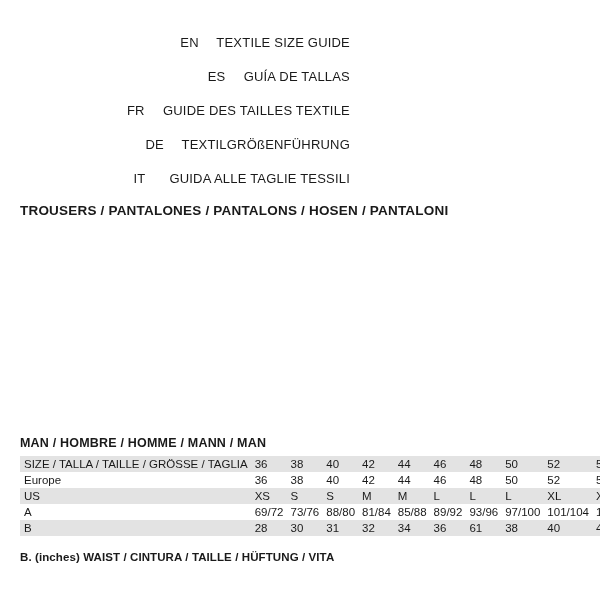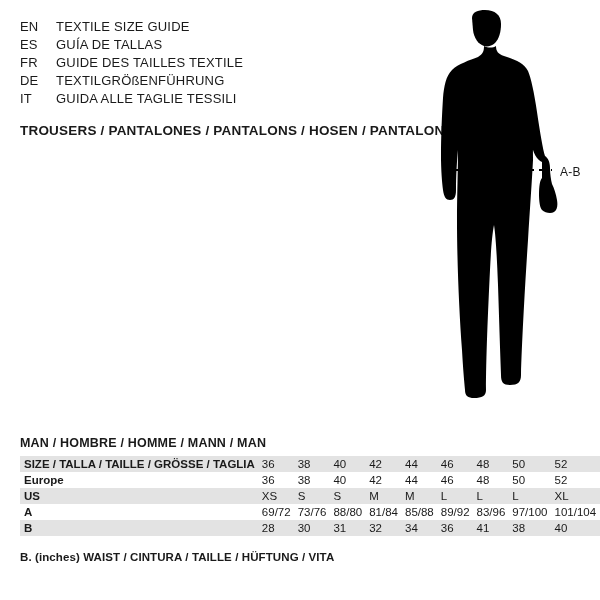--- a/index.html
+++ b/index.html
@@ -25,29 +25,31 @@
 
   
   .lang-list {
     width: 330px;
   }
   .lang-row {
     display: flex;
     align-items: baseline;
     line-height: 17px;
     margin-bottom: 1px;
+    justify-content: flex-end;
   }
   .lang-code {
     width: 36px;
     font-size: 13px;
     letter-spacing: 0.2px;
   }
   .lang-text {
     font-size: 13px;
     letter-spacing: 0.2px;
+    margin-top: 16px;
   }
 
   .section-title {
     margin-top: 16px;
     font-size: 13.5px;
     font-weight: bold;
     letter-spacing: 0.2px;
   }
 
   
@@ -90,21 +92,20 @@
   table.size-table td {
     padding: 2px 3px 2px 4px;
     white-space: nowrap;
     text-align: left;
   }
   table.size-table tr.shade td {
     background: #e3e3e3;
   }
   table.size-table td.label {
     width: 88px;
-    font-weight: bold;
   }
   table.size-table td.val {
     width: 42px;
   }
   .footnotes {
     margin-top: 14px;
     font-size: 11.5px;
     line-height: 15px;
     font-weight: bold;
     letter-spacing: 0.1px;
@@ -133,71 +134,20 @@
       <div class="lang-text">TEXTILGRÖßENFÜHRUNG</div>
     </div>
     <div class="lang-row">
       <div class="lang-code">IT</div>
       <div class="lang-text">GUIDA ALLE TAGLIE TESSILI</div>
     </div>
   </div>
 
   <div class="section-title">TROUSERS / PANTALONES / PANTALONS / HOSEN / PANTALONI</div>
 
-  <div class="figure">
-    <svg width="190" height="400" viewBox="0 0 190 400">
-
-      <path fill="#000000" d="M72 8 C72 2 78 0 85 0 C95 0 101 5 101 14 C101 22 99 29 95 33 C92 36 87 37 84 36 C78 34 74 28 73 20 Z"></path>
-
-      <path fill="#000000" d="
-        M84 36
-        C84 41 83 44 78 47
-        C70 50 58 54 52 60
-        C46 66 44 76 43 88
-        C42 104 41 126 41 146
-        C41 160 42 172 43 180
-        C44 187 46 190 50 190
-        C54 190 56 187 56 180
-        C56 166 57 150 58 140
-        C58 160 57 186 57 210
-        C57 250 59 300 62 340
-        C63 358 64 370 65 380
-        C65 386 68 388 74 388
-        C82 388 86 386 86 380
-        C86 350 88 300 90 260
-        C91 240 92 225 94 215
-        C96 228 97 250 98 275
-        C99 305 100 340 101 365
-        C101 372 103 375 110 375
-        C118 375 121 372 121 365
-        C122 330 125 275 128 230
-        C130 198 132 170 133 150
-        C133 130 133 110 132 95
-        C131 80 129 68 124 62
-        C122 59 120 57 118 56
-        C119 64 122 80 125 96
-        C128 112 130 124 131 132
-        C133 143 137 150 142 152
-        L142 168 C140 170 139 176 139 184
-        C139 192 140 198 142 200
-        C145 203 151 204 154 202
-        C157 200 158 196 157 190
-        C156 184 154 178 152 174
-        C151 170 150 164 150 158
-        C150 152 148 148 145 146
-        C143 140 140 122 137 102
-        C134 82 131 68 128 61
-        C124 53 114 49 104 46
-        C98 44 96 41 96 36
-        C93 38 88 38 84 36 Z"></path>
-
-      <line x1="55" y1="160" x2="152" y2="160" stroke="#000000" stroke-width="2" stroke-dasharray="7,5"></line>
-    </svg>
-    <div class="ab-label">A-B</div>
-  </div>
 
   <div class="table-wrap">
     <div class="man-title">MAN / HOMBRE / HOMME / MANN / MAN</div>
     <table class="size-table">
       <tbody>
         <tr class="shade">
           <td class="label">SIZE / TALLA / TAILLE / GRÖSSE / TAGLIA</td>
           <td class="val">36</td>
           <td class="val">38</td>
           <td class="val">40</td>
@@ -239,35 +189,35 @@
 
         </tr>
         <tr>
           <td class="label">A</td>
           <td class="val">69/72</td>
           <td class="val">73/76</td>
           <td class="val">88/80</td>
           <td class="val">81/84</td>
           <td class="val">85/88</td>
           <td class="val">89/92</td>
-          <td class="val">83/96</td>
+          <td class="val">93/96</td>
           <td class="val">97/100</td>
           <td class="val">101/104</td>
           <td class="val">105/108</td>
 
         </tr>
         <tr class="shade">
           <td class="label">B</td>
           <td class="val">28</td>
           <td class="val">30</td>
           <td class="val">31</td>
           <td class="val">32</td>
           <td class="val">34</td>
           <td class="val">36</td>
-          <td class="val">41</td>
+          <td class="val">61</td>
           <td class="val">38</td>
           <td class="val">40</td>
           <td class="val">42</td>
 
         </tr>
       </tbody>
     </table>
 
     <div class="footnotes">
       <div>B. (inches) WAIST / CINTURA / TAILLE / HÜFTUNG / VITA</div>

